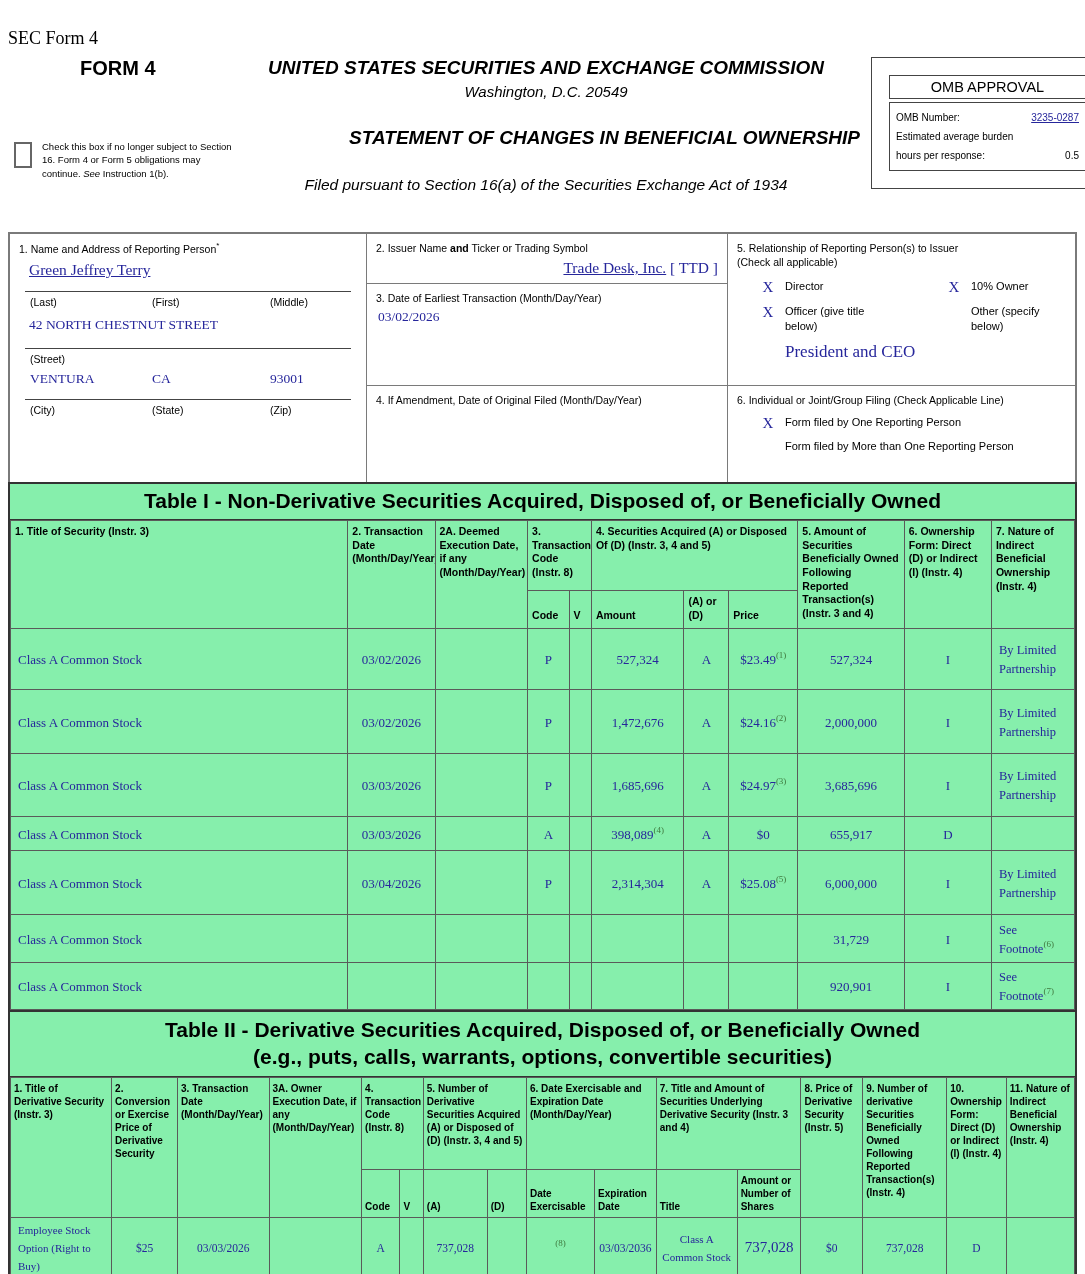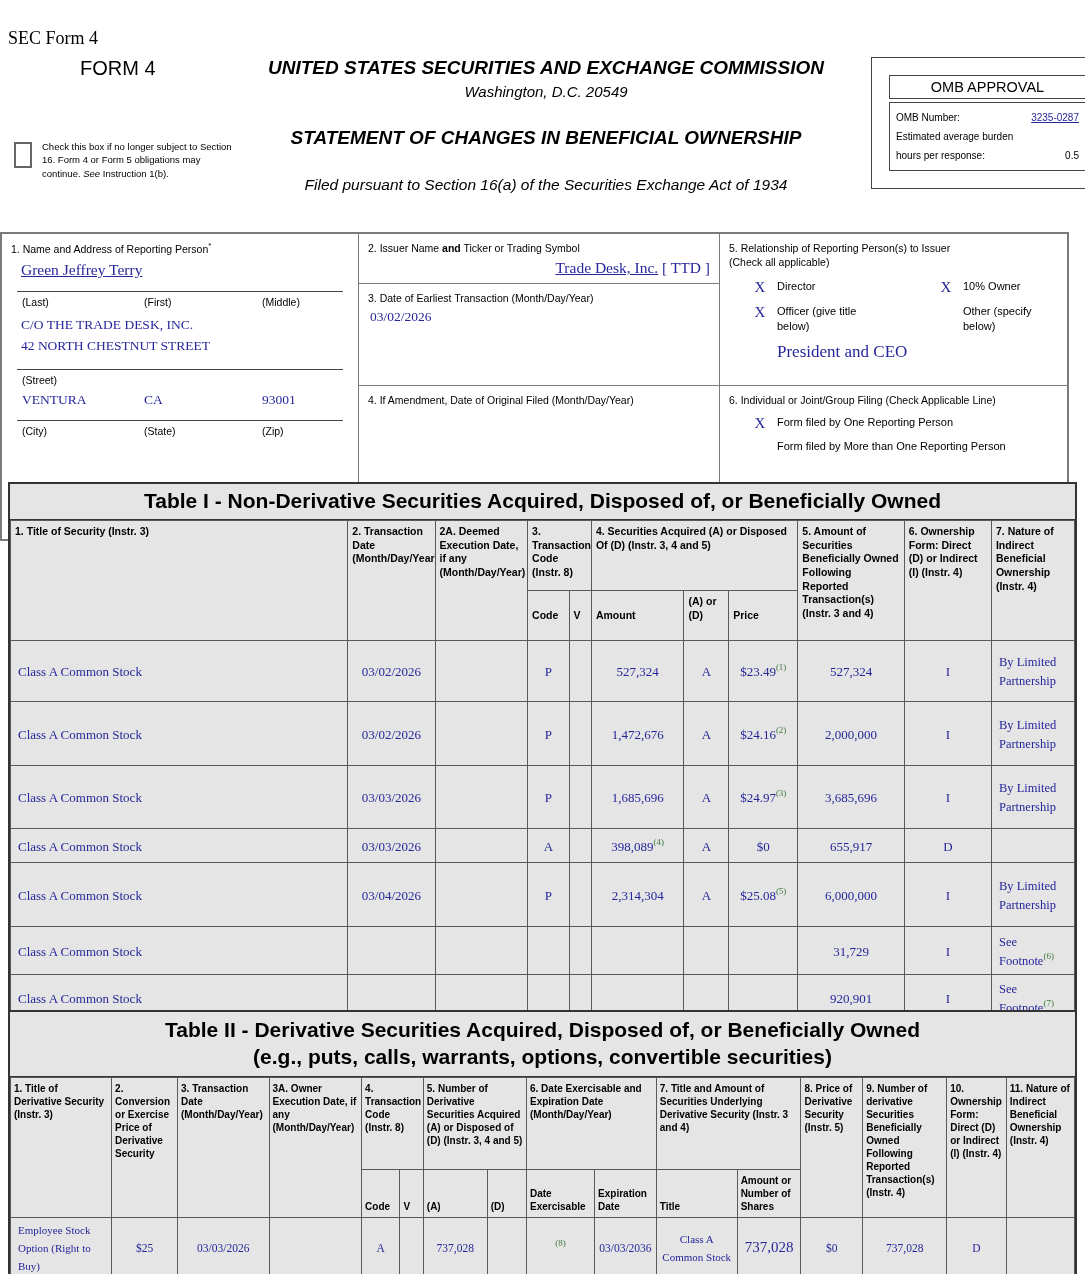--- a/index.html
+++ b/index.html
@@ -12,39 +12,39 @@
   body{width:1085px;font-family:"Liberation Sans","DejaVu Sans",sans-serif;color:#000;}
   .page{position:relative;width:1085px;height:1274px;background:#fff;overflow:hidden;}
   .abs{position:absolute;}
   .serif{font-family:"Liberation Serif","DejaVu Serif",serif;}
   .dat{font-family:"Liberation Serif","DejaVu Serif",serif;color:var(--navy);}
   .lnk{text-decoration:underline;cursor:pointer;}
   .fn{color:var(--green);font-family:"Liberation Serif","DejaVu Serif",serif;font-size:9px;vertical-align:super;line-height:0;}
 
   
   .sec-form-label{left:8px;top:28px;font-size:18px;}
-  .form4-label{left:80px;top:57px;font-size:20px;font-weight:normal;}
+  .form4-label{left:80px;top:57px;font-size:20px;font-weight:bold;}
   .head-center{left:232px;top:57px;width:628px;text-align:center;font-style:italic;}
   .head-commission{font-size:19px;font-weight:bold;}
   .head-location{font-size:15px;margin-top:4px;}
-  .head-statement{font-size:19px;font-weight:bold;margin-top:27px;}
+  .head-statement{font-size:19px;font-weight:bold;margin-top:27px;text-align:right;}
   .head-filed{font-size:15.5px;margin-top:25px;line-height:1.45;}
 
   .cb-wrap{left:14px;top:140px;width:222px;display:flex;gap:10px;}
   .cb-box{width:14px;height:22px;border:2px solid #666;flex:0 0 auto;margin-top:2px;}
   .cb-text{font-size:9.5px;line-height:1.4;}
 
   .omb{left:871px;top:57px;width:197px;border:1px solid #444;padding:17px;}
   .omb-title{border:1px solid #444;text-align:center;font-size:14.5px;padding:3px 0;}
   .omb-body{border:1px solid #444;margin-top:3px;padding:5px 6px;font-size:10px;}
   .omb-row{display:flex;justify-content:space-between;line-height:1.9;}
   .omb-num{color:var(--navy);text-decoration:underline;}
 
   
-  .info-grid{left:0;top:232px;width:1069px;height:309px;border:2px solid var(--grid);display:flex;box-sizing:border-box;}
+  .info-grid{left:8px;top:232px;width:1069px;height:309px;border:2px solid var(--grid);display:flex;box-sizing:border-box;}
   .colA{width:371px;border-right:1px solid var(--grid);box-sizing:border-box;}
   .colB{width:376px;border-right:1px solid var(--grid);box-sizing:border-box;display:flex;flex-direction:column;}
   .colC{flex:1;display:flex;flex-direction:column;}
   .slabel{font-size:10.5px;line-height:1.35;}
   .s-pad{padding:7px 9px 0 9px;}
   .s2{height:50px;border-bottom:1px solid var(--grid);box-sizing:border-box;}
   .s3{height:102px;border-bottom:1px solid var(--grid);box-sizing:border-box;}
   .s4{flex:1;}
   .s5{height:152px;border-bottom:1px solid var(--grid);box-sizing:border-box;}
   .s6{flex:1;}
@@ -57,30 +57,30 @@
   .issuer-line{font-size:15.5px;margin:4px 0 0 2px;text-align:right;}
   .date-val{font-size:13.5px;margin:4px 0 0 2px;}
 
   .chk-grid{display:grid;grid-template-columns:34px 152px 34px 1fr;margin:10px 0 0 14px;row-gap:8px;}
   .xmark{font-family:"Liberation Serif","DejaVu Serif",serif;color:var(--navy);font-size:15px;text-align:center;}
   .chk-lab{font-size:11px;line-height:1.3;}
   .officer-title{font-size:17px;line-height:1.3;margin:8px 0 0 48px;width:160px;}
   .filing-grid{display:grid;grid-template-columns:34px 1fr;margin:8px 0 0 14px;row-gap:7px;}
 
   
-  .tbox{left:8px;border:2px solid #333;box-sizing:border-box;background:#e5e5e5;}
+  .tbox{left:8px;border:2px solid #333;box-sizing:border-box;background:#86efac;}
   .t1{top:482px;width:1069px;}
   .t2{top:1010px;width:1069px;}
   .tbox-title{font-weight:bold;text-align:center;border-bottom:1px solid #333;}
   .t1 .tbox-title{font-size:21px;padding:5px 0 6px 0;}
   .t2 .tbox-title{font-size:21px;padding:4px 0 5px 0;line-height:1.3;}
   table{width:100%;border-collapse:collapse;table-layout:fixed;}
   th,td{border:1px solid var(--tgrid);overflow:hidden;}
   th{font-size:10.5px;font-weight:bold;text-align:left;vertical-align:top;padding:4px 4px;line-height:1.3;}
-  th.sub{vertical-align:bottom;padding-bottom:18px;}
+  th.sub{vertical-align:bottom;padding-bottom:6px;}
   .t2 th{font-size:10px;padding:4px 3px;}
   td{vertical-align:middle;text-align:center;padding:2px 3px;}
   td.tl{text-align:left;padding-left:7px;}
   .t1 .dat{font-size:13px;}
   .t1 .nat{font-size:12.5px;line-height:1.35;}
   .t2 .dat{font-size:11.5px;}
   .t2 .big{font-size:15px;}
   .t2 td .nat{font-size:11px;line-height:1.3;}
 </style>
 </head>
@@ -127,21 +127,20 @@
     <div class="colA s-pad">
       <div class="slabel"><span>1. Name and Address of Reporting Person</span><sup style="font-size:8px;">*</sup></div>
       <span class="dat lnk name-link">Green Jeffrey Terry</span>
       <div class="rule"></div>
       <div class="grid3 small-lab">
         <span>(Last)</span>
         <span>(First)</span>
         <span>(Middle)</span>
       </div>
       <div class="dat addr">
-        <div>C/O THE TRADE DESK, INC.</div>
         <div>42 NORTH CHESTNUT STREET</div>
       </div>
       <div class="rule"></div>
       <div class="small-lab" style="padding-left:11px;">(Street)</div>
       <div class="grid3 dat" style="font-size:13.5px;margin-top:6px;">
         <span>VENTURA</span>
         <span>CA</span>
         <span>93001</span>
       </div>
       <div class="rule"></div>

